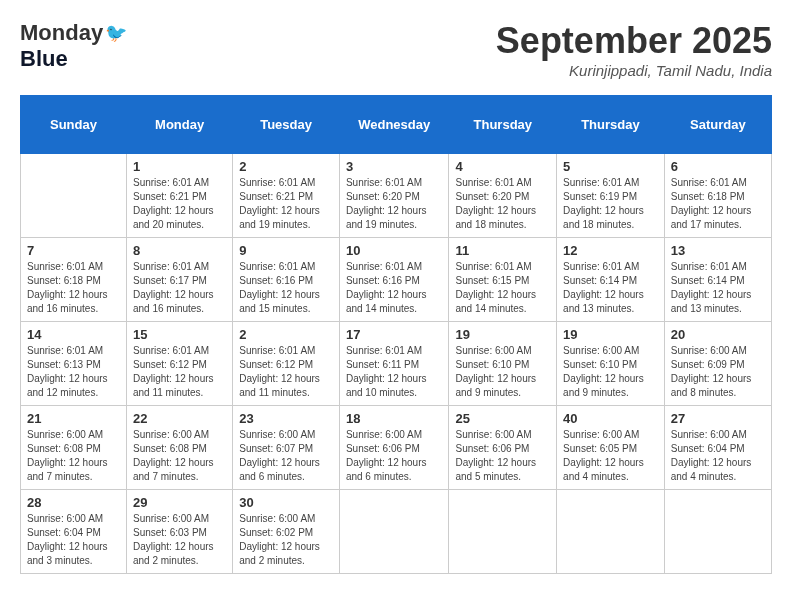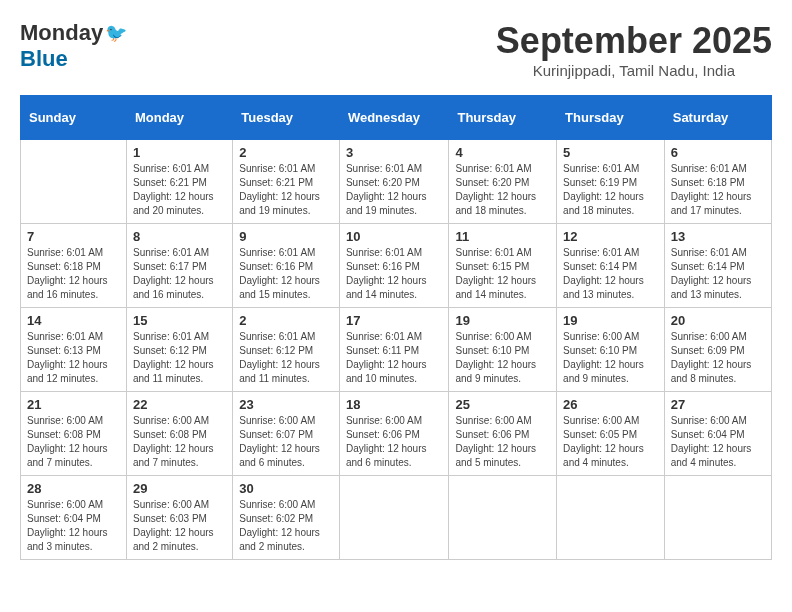--- a/index.html
+++ b/index.html
@@ -10,33 +10,33 @@
       min-height: 612px;
       padding: 20px;
     }
     .header {
       display: flex;
       justify-content: space-between;
       align-items: flex-start;
       margin-bottom: 16px;
     }
     .title-block {
-      text-align: center;
+      text-align: right;
     }
     table {
       width: 100%;
       border-collapse: collapse;
     }
     thead tr th {
       background: #1a6dcc;
       color: white;
-      padding: 14px 8px;
+      padding: 21px 8px;
       font-size: 13px;
       font-weight: bold;
-      text-align: left;
+      text-align: center;
       border: 1px solid #1a6dcc;
     }
     tbody tr td {
       border: 1px solid #ccc;
       vertical-align: top;
       padding: 5px 6px;
       font-size: 11px;
       color: #333;
       width: 113px;
       min-height: 80px;
@@ -70,27 +70,27 @@
 <body>
 
 <div class="header">
   <div class="logo-container">
     <div style="display:flex;flex-direction:column;align-items:flex-start;">
       <div style="display:flex;align-items:center;">
         <span style="font-size:22px;font-weight:bold;color:#333;">Monday</span>
         <span style="color:#1565c0;font-size:18px;margin-left:2px;">🐦</span>
       </div>
       <div style="display:flex;align-items:center;">
-        <span style="font-size:22px;font-weight:bold;color:#0369a1;">Blue</span>
+        <span style="font-size:22px;font-weight:bold;color:#0f172a;">Blue</span>
       </div>
     </div>
   </div>
   <div class="title-block">
     <div style="font-size:36px;font-weight:bold;color:#333;">September 2025</div>
-    <div style="font-size:15px;color:#555;">Kurinjippadi, Tamil Nadu, India</div>
+    <div style="font-size:15px;color:#555;font-style:italic;">Kurinjippadi, Tamil Nadu, India</div>
   </div>
 </div>
 
 <table>
   <thead>
     <tr id="header-row">
     <th>Sunday</th>
         <th>Monday</th>
         <th>Tuesday</th>
         <th>Wednesday</th>
@@ -277,21 +277,21 @@
 and 6 minutes.</div>
         </td>
         <td>
           <span class="day-num">25</span>
           <div class="day-info" style="white-space: pre-line;">Sunrise: 6:00 AM
 Sunset: 6:06 PM
 Daylight: 12 hours
 and 5 minutes.</div>
         </td>
         <td>
-          <span class="day-num">26</span>
+          <span class="day-num">40</span>
           <div class="day-info" style="white-space: pre-line;">Sunrise: 6:00 AM
 Sunset: 6:05 PM
 Daylight: 12 hours
 and 4 minutes.</div>
         </td>
         <td>
           <span class="day-num">27</span>
           <div class="day-info" style="white-space: pre-line;">Sunrise: 6:00 AM
 Sunset: 6:04 PM
 Daylight: 12 hours

